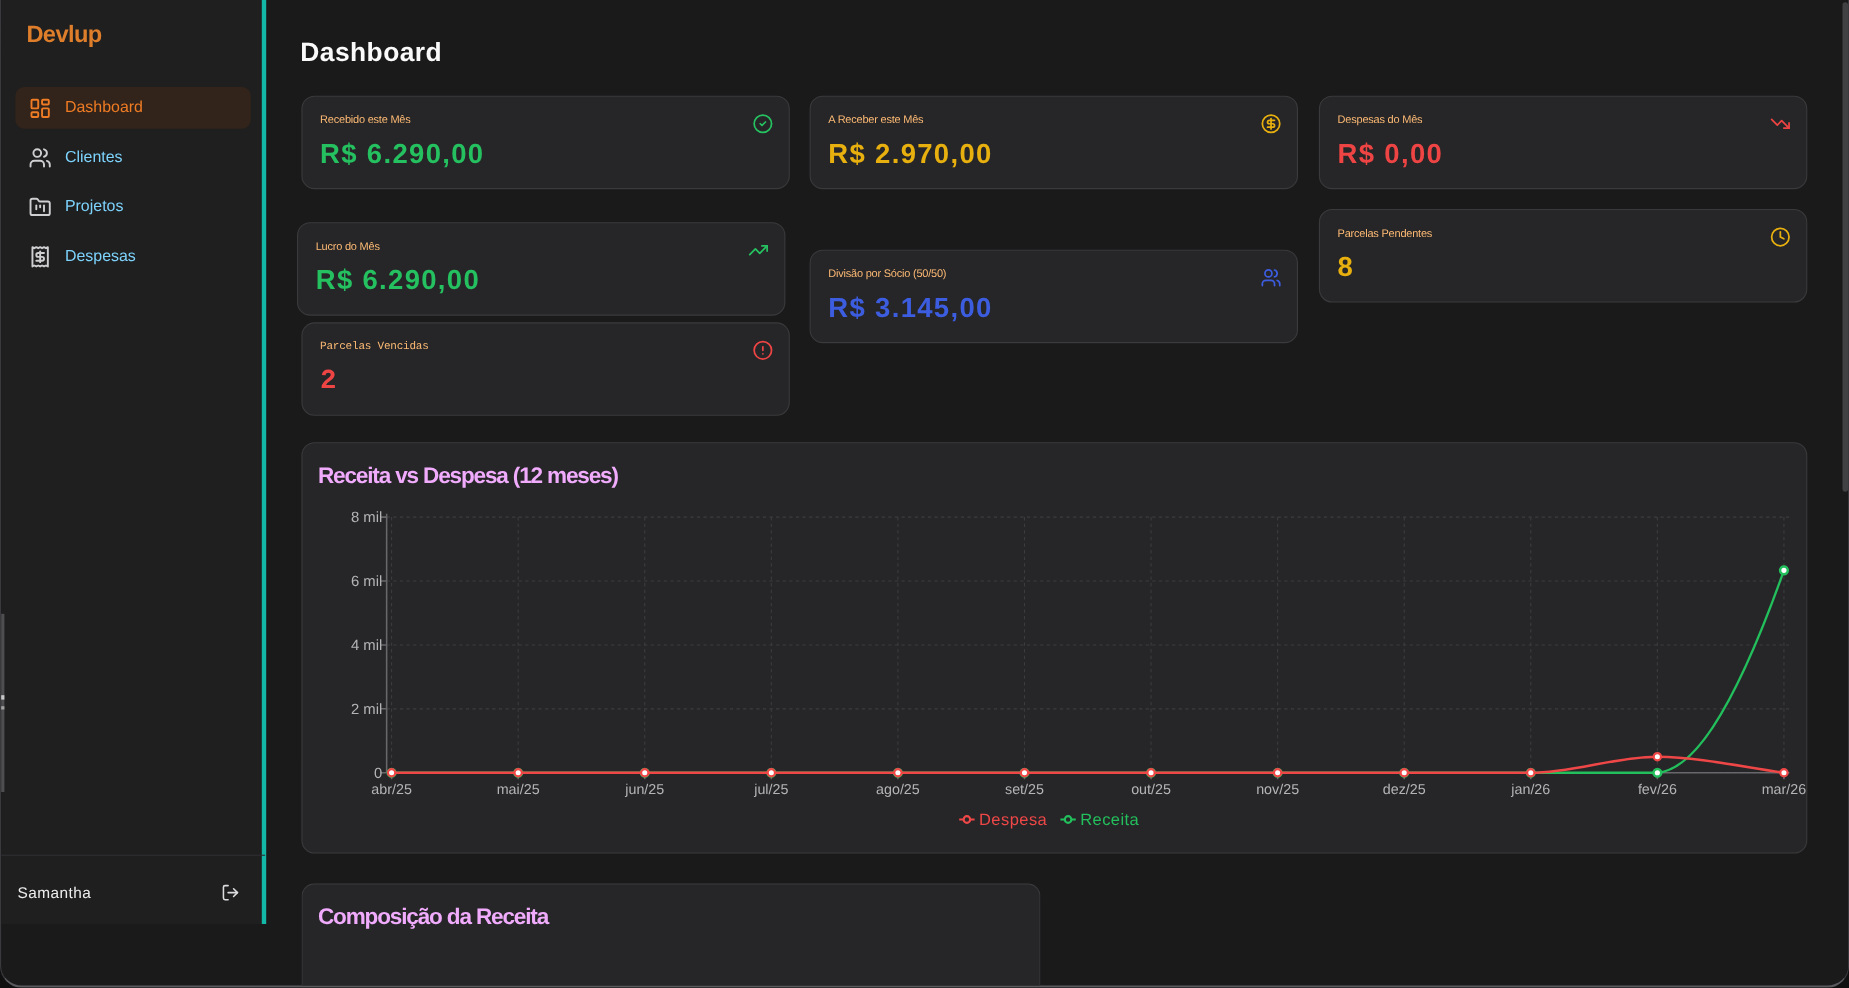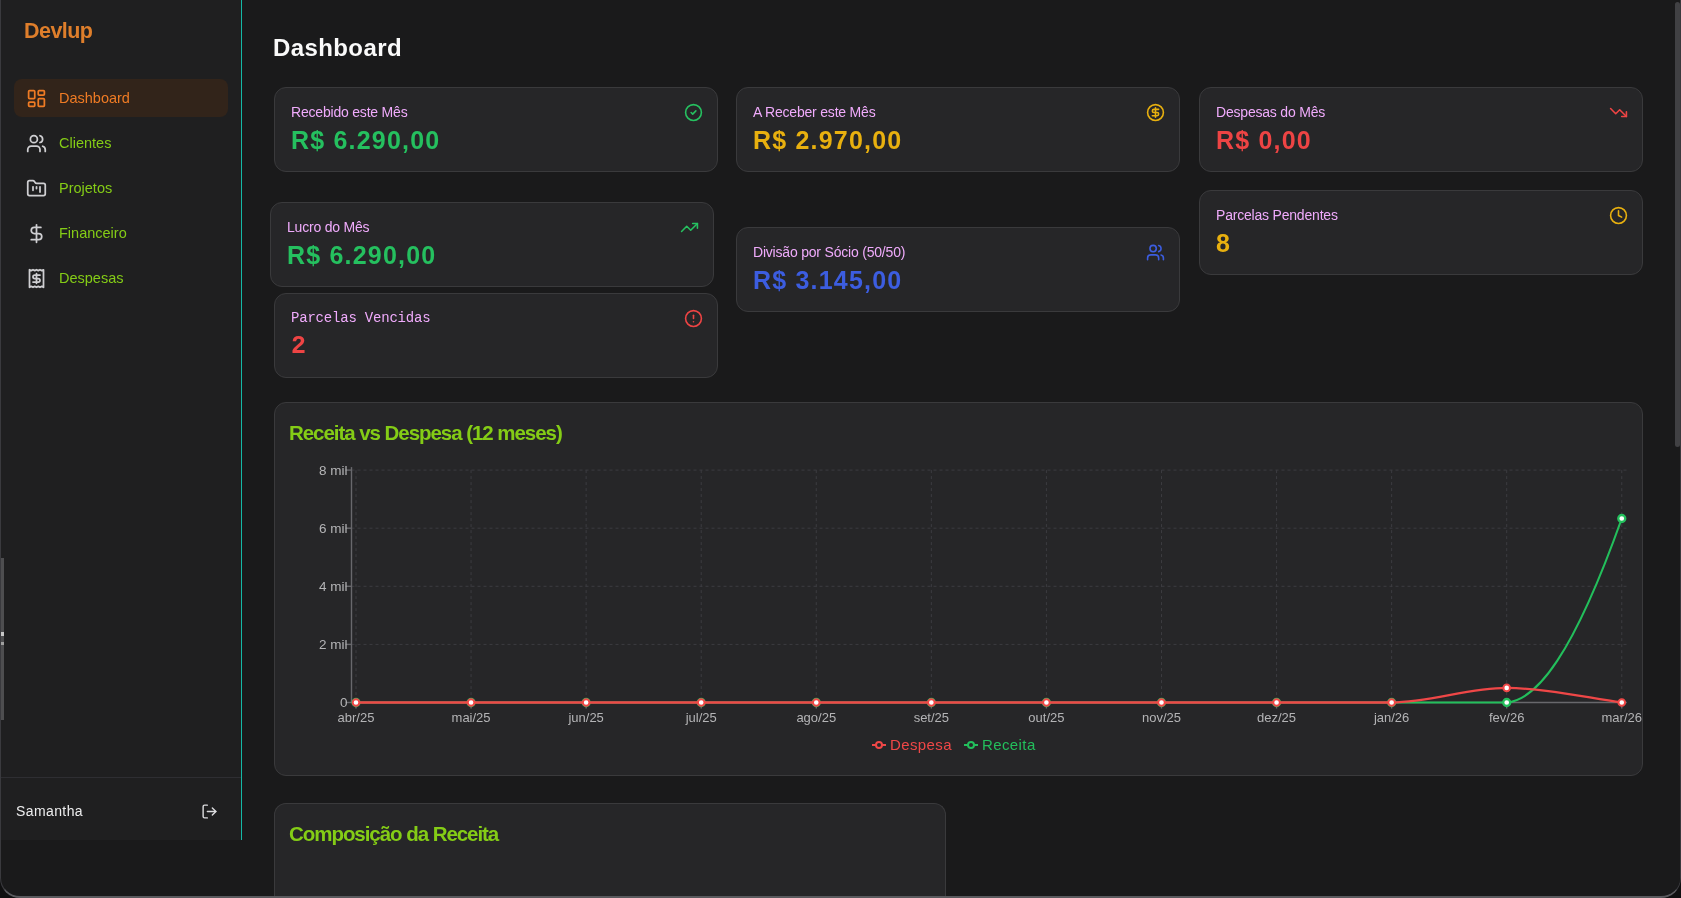--- a/index.html
+++ b/index.html
@@ -10,45 +10,45 @@
     background:#1a1a1b;
     border-radius:0 0 20px 20px;
     border-bottom:2px solid #5a5a5e;
     border-left:1px solid #3a3a3e;
     border-right:1px solid #3a3a3e;
     overflow:hidden;
   }
   
   .sidebar {
     position:absolute; left:0; top:0; width:241px; height:840px;
-    background:#1f1f20; border-right:1px solid #14b8a6;
+    background:#1f1f20; border-right:4px solid #14b8a6;
   }
   .logo { position:absolute; left:23px; top:19px; font-size:21.5px; font-weight:bold; color:#de7e2b; letter-spacing:-0.55px; }
   .nav { position:absolute; left:13px; top:79px; width:214px; }
   .nav-item {
     height:38px; margin-bottom:7px; border-radius:8px;
     display:flex; align-items:center; padding-left:12px;
-    color:#84cc16; font-size:14.5px;
+    color:#7dd3fc; font-size:14.5px;
   }
   .nav-item.active { background:#32241a; color:#ef7b24; }
   .nav-item svg { width:21px; height:21px; margin-right:12px; flex:none; }
   .side-foot { position:absolute; left:0; bottom:0; width:240px; height:63px; border-top:1px solid #2e2e32; }
   .side-foot .uname { position:absolute; left:15px; top:25px; font-size:14px; color:#ededee; letter-spacing:0.4px; }
   .side-foot svg { position:absolute; right:23px; top:24.5px; width:17px; height:17px; }
   
   .main { position:absolute; left:241px; top:0; right:0; height:896px; }
   .h1 { position:absolute; left:31px; top:33.5px; font-size:24px; font-weight:bold; color:#fafafa; letter-spacing:0.4px; }
   .card {
     position:absolute; background:#262628; border:1px solid #3a3a3c; border-radius:12px;
   }
-  .stat-label { position:absolute; left:16px; top:16px; font-size:14px; color:#f0abfc; letter-spacing:-0.2px; }
+  .stat-label { position:absolute; left:16px; top:16px; font-size:10px; color:#fdba74; letter-spacing:-0.2px; }
   .stat-value { position:absolute; left:16px; top:38px; font-size:25px; font-weight:bold; letter-spacing:1.2px; }
   .stat-icon { position:absolute; right:14px; top:15px; width:19px; height:19px; }
   .green { color:#25c05f; } .yellow { color:#e8b00f; } .red { color:#ee4444; } .blue { color:#3c5de0; }
-  .panel-title { position:absolute; left:14px; top:18px; font-size:20.5px; font-weight:bold; color:#84cc16; letter-spacing:-1.05px; }
+  .panel-title { position:absolute; left:14px; top:18px; font-size:20.5px; font-weight:bold; color:#f0abfc; letter-spacing:-1.05px; }
   
   .sbar-track { position:absolute; right:0; top:0; width:10px; height:896px; background:#1a1a1b; }
   .sbar-thumb { position:absolute; right:0px; top:2px; width:5px; height:445px; background:#414144; border-radius:3px; }
 </style>
 </head>
 <body>
 <div class="window">
   <div class="main">
     <div class="h1">Dashboard</div>
 
@@ -237,27 +237,20 @@
         <svg viewBox="0 0 24 24" fill="none" stroke="#cfcfd2" stroke-width="2" stroke-linecap="round" stroke-linejoin="round">
             <path d="M4 20h16a2 2 0 0 0 2-2V8a2 2 0 0 0-2-2h-7.93a2 2 0 0 1-1.66-.9l-.82-1.2A2 2 0 0 0 7.93 3H4a2 2 0 0 0-2 2v13c0 1.1.9 2 2 2Z"></path>
             <path d="M8 10v4"></path>
             <path d="M12 10v2"></path>
             <path d="M16 10v6"></path>
           </svg>
         Projetos
       </div>
       <div class="nav-item">
         <svg viewBox="0 0 24 24" fill="none" stroke="#cfcfd2" stroke-width="2" stroke-linecap="round" stroke-linejoin="round">
-            <line x1="12" x2="12" y1="2" y2="22"></line>
-            <path d="M17 5H9.5a3.5 3.5 0 0 0 0 7h5a3.5 3.5 0 0 1 0 7H6"></path>
-          </svg>
-        Financeiro
-      </div>
-      <div class="nav-item">
-        <svg viewBox="0 0 24 24" fill="none" stroke="#cfcfd2" stroke-width="2" stroke-linecap="round" stroke-linejoin="round">
             <path d="M4 2v20l2-1 2 1 2-1 2 1 2-1 2 1 2-1 2 1V2l-2 1-2-1-2 1-2-1-2 1-2-1-2 1Z"></path>
             <path d="M16 8h-6a2 2 0 1 0 0 4h4a2 2 0 1 1 0 4H8"></path>
             <path d="M12 17.5v-11"></path>
           </svg>
         Despesas
       </div>
     </div>
     <div class="side-foot">
       <div class="uname">Samantha</div>
       <svg viewBox="0 0 24 24" fill="none" stroke="#dcdcde" stroke-width="2" stroke-linecap="round" stroke-linejoin="round">

